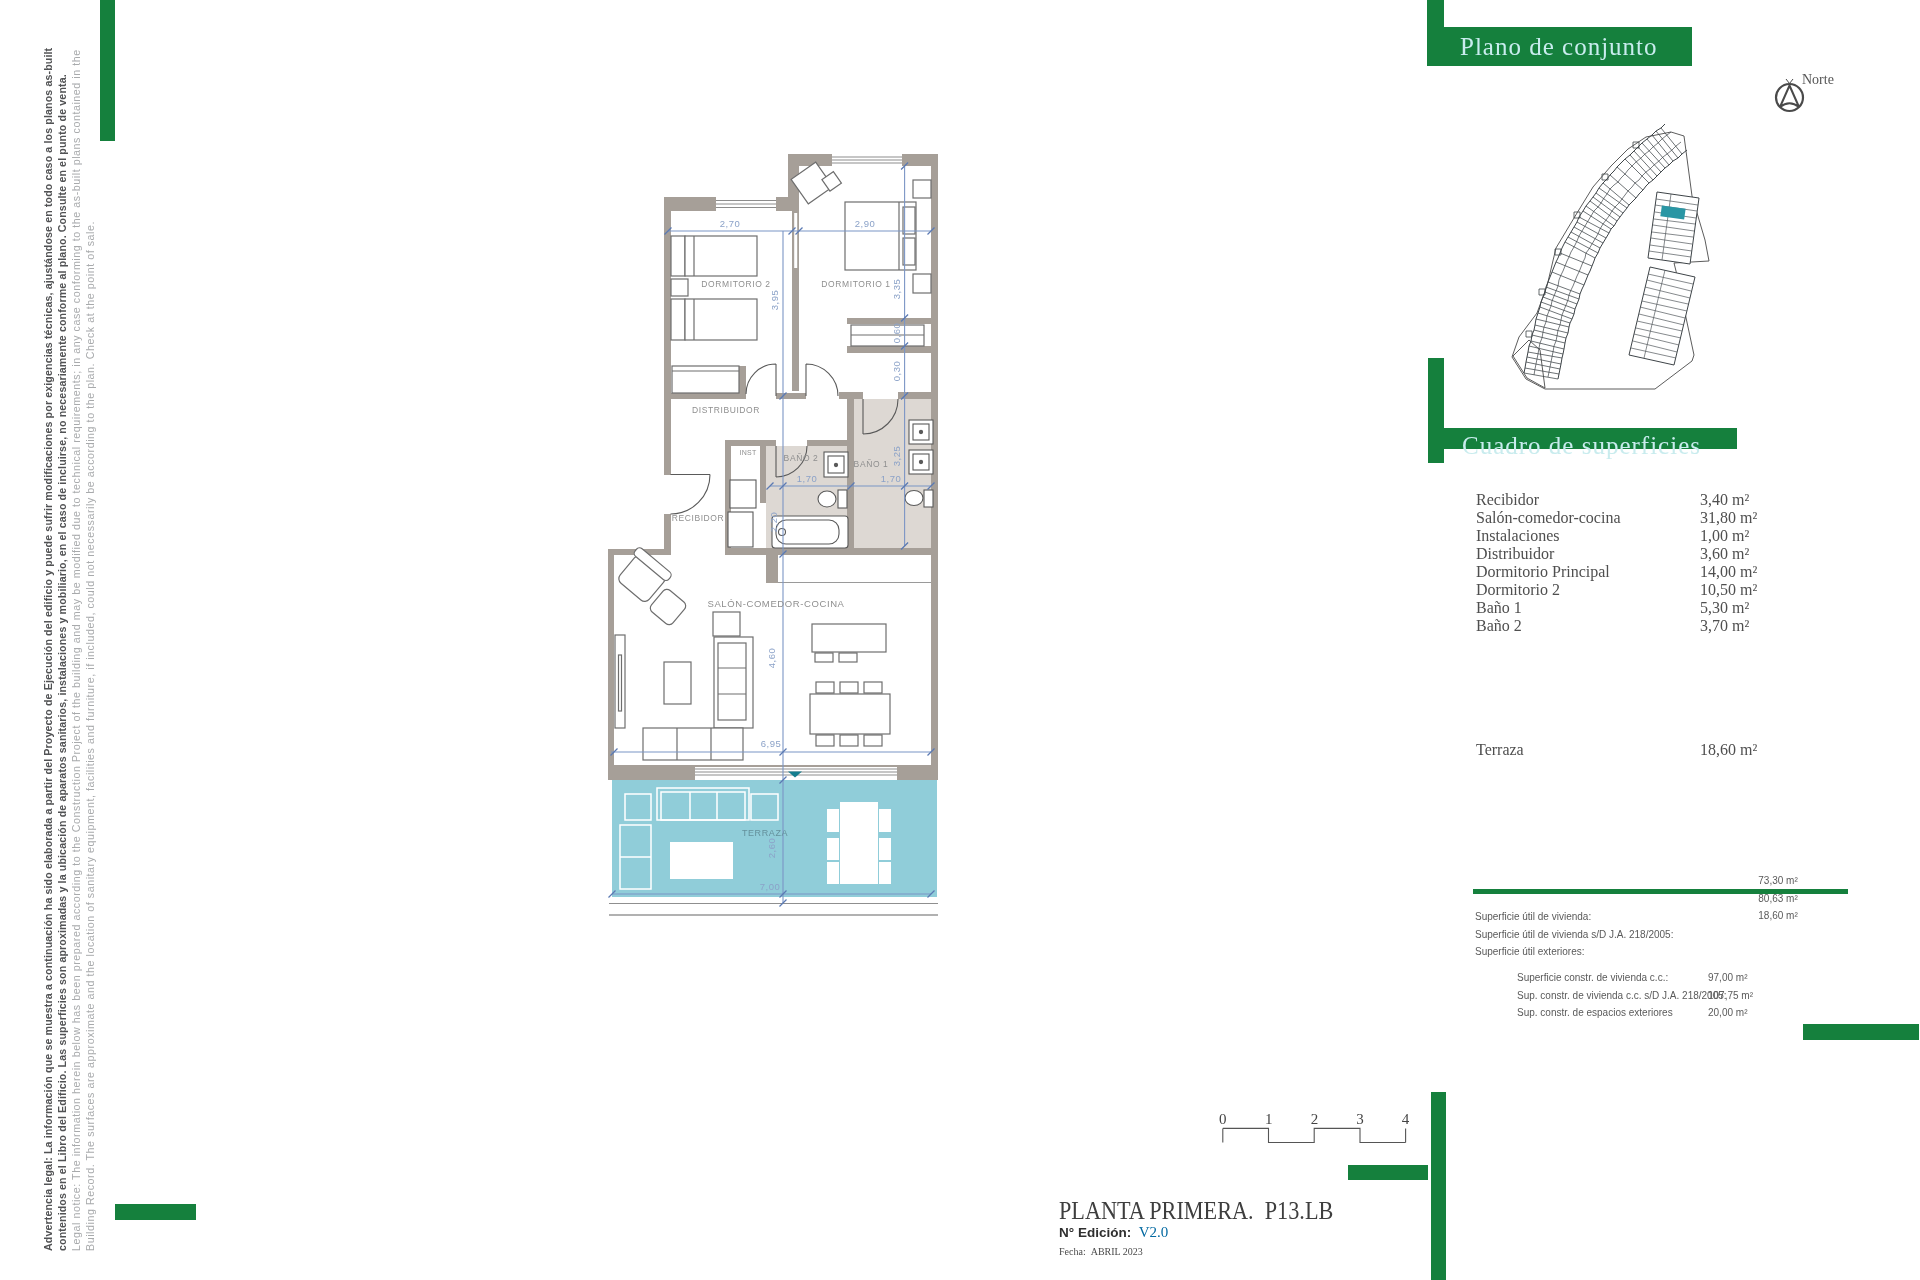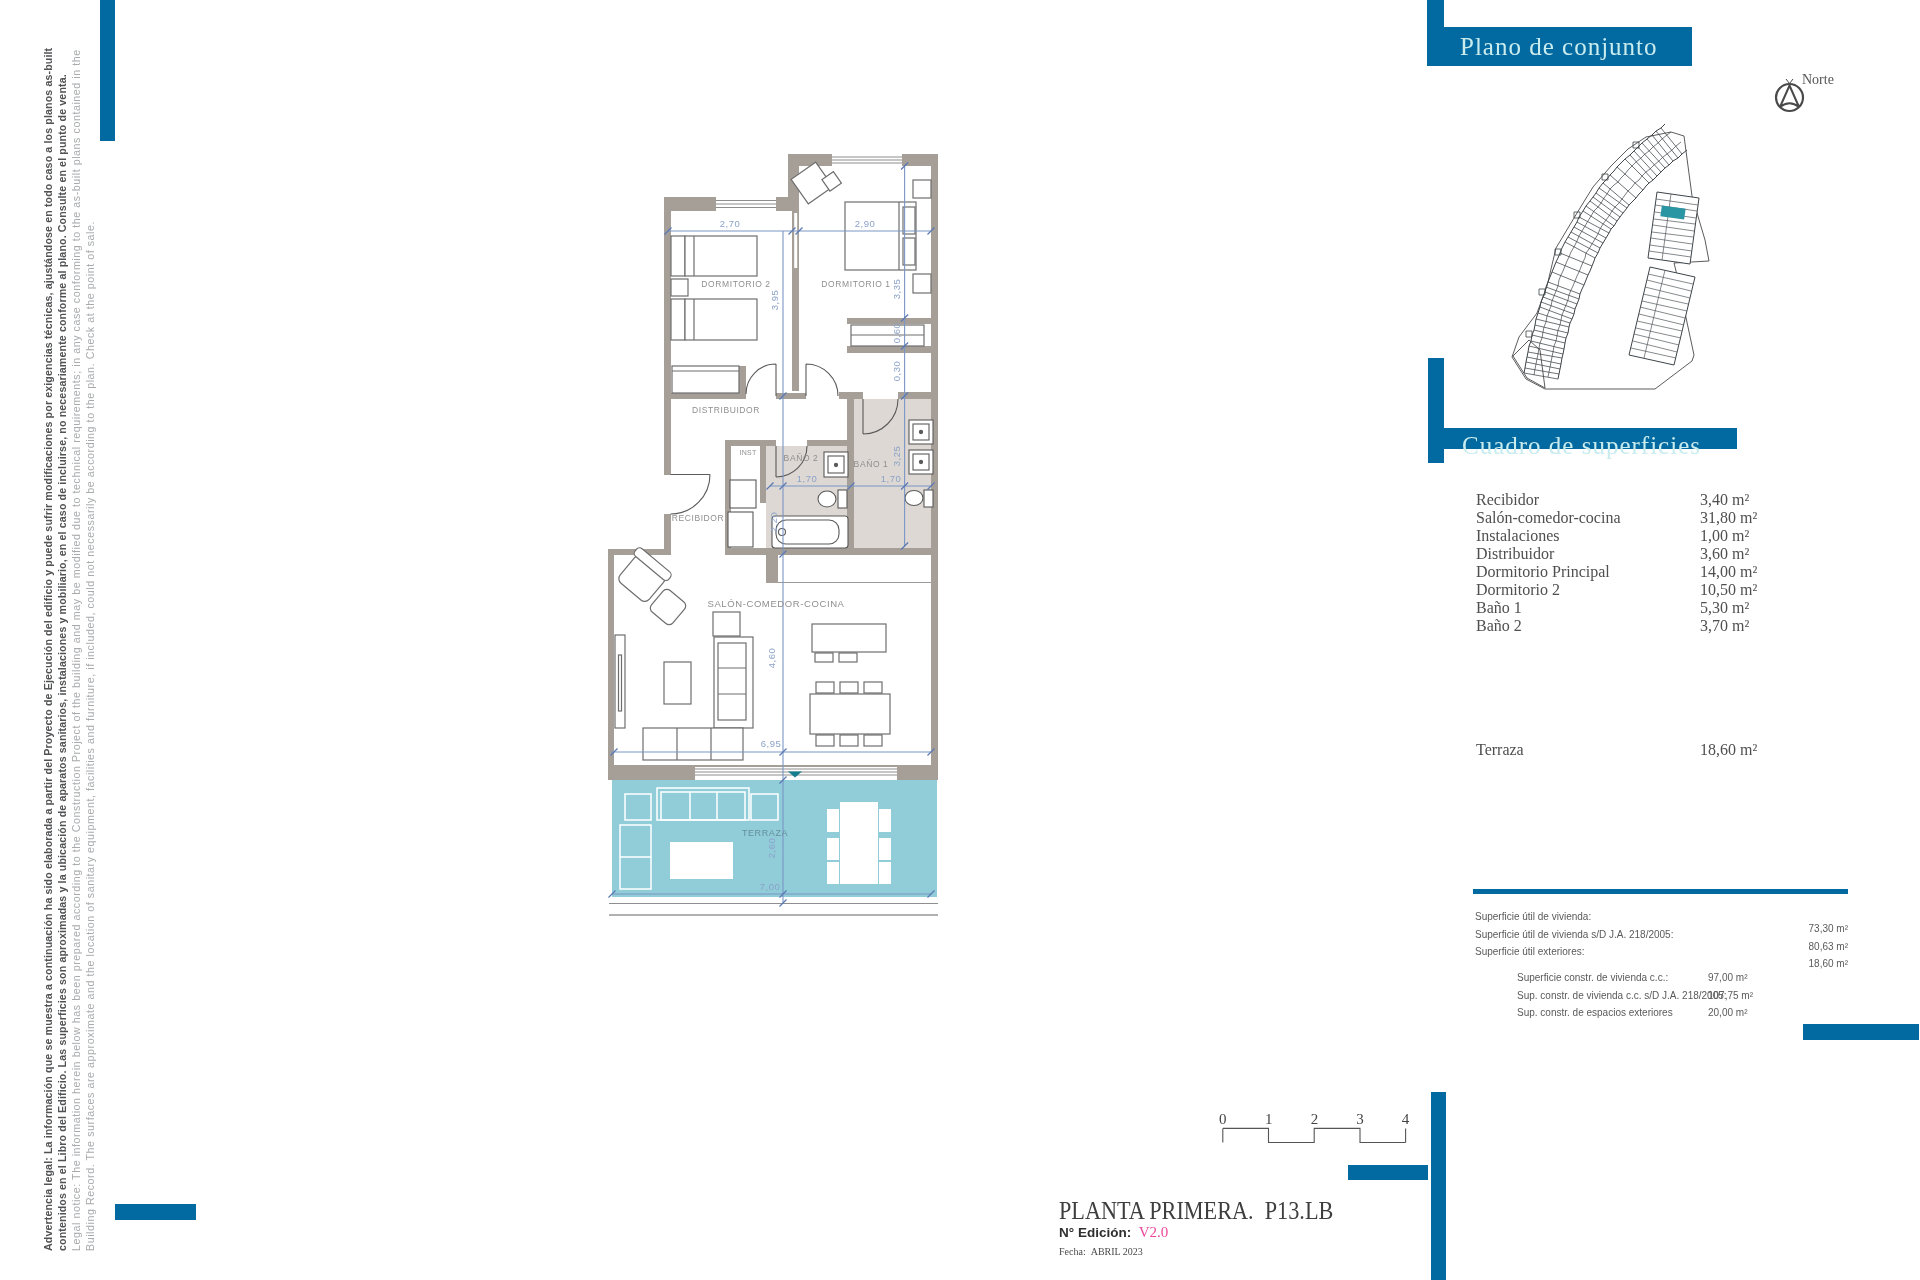--- a/index.html
+++ b/index.html
@@ -1,17 +1,17 @@
 <!DOCTYPE html>
 <html><head><meta charset="utf-8">
 <style>
 html,body{margin:0;padding:0;background:#fff;width:1920px;height:1280px;overflow:hidden}
 body{font-family:"Liberation Sans",sans-serif;position:relative}
 .abs{position:absolute}
-.teal{background:#0369a1}
+.teal{background:#15803d}
 .hdr{font-family:"Liberation Serif",serif;color:#c9ecee;font-size:25px;letter-spacing:1px}
 .trow{font-family:"Liberation Serif",serif;color:#4f4f4f;font-size:16px;line-height:18px;white-space:nowrap}
 .tval{text-align:left}
 .tot{font-size:10px;color:#5a5a5a;line-height:17.5px;white-space:nowrap}
 .leg{white-space:nowrap;transform:rotate(-90deg);transform-origin:0 0;font-size:10.7px;letter-spacing:0.1px}
 .leg.es{color:#515254;font-weight:bold}
 .leg.en{color:#a8aaac;letter-spacing:0.55px}
 </style></head>
 <body>
 
@@ -354,34 +354,34 @@
 
 <div class="abs trow" style="left:1476px;top:490.5px">Recibidor<br>Salón-comedor-cocina<br>Instalaciones<br>Distribuidor<br>Dormitorio Principal<br>Dormitorio 2<br>Baño 1<br>Baño 2</div>
 <div class="abs trow tval" style="left:1700px;top:490.5px;width:148px">3,40 m²<br>31,80 m²<br>1,00 m²<br>3,60 m²<br>14,00 m²<br>10,50 m²<br>5,30 m²<br>3,70 m²</div>
 
 <div class="abs trow" style="left:1476px;top:741px">Terraza</div>
 <div class="abs trow tval" style="left:1700px;top:741px;width:148px">18,60 m²</div>
 
 <div class="abs teal" style="left:1473px;top:889px;width:375px;height:5px"></div>
 
 <div class="abs tot" style="left:1475px;top:908px">Superficie útil de vivienda:<br>Superficie útil de vivienda s/D J.A. 218/2005:<br>Superficie útil exteriores:</div>
-<div class="abs tot tval" style="left:1708px;top:920px;width:140px;text-align:right">73,30 m²<br>80,63 m²<br>18,60 m²</div>
+<div class="abs tot tval" style="left:1708px;top:872px;width:140px;text-align:center">73,30 m²<br>80,63 m²<br>18,60 m²</div>
 
 <div class="abs tot" style="left:1517px;top:969px">Superficie constr. de vivienda c.c.:<br>Sup. constr. de vivienda c.c. s/D J.A. 218/2005:<br>Sup. constr. de espacios exteriores</div>
 <div class="abs tot tval" style="left:1708px;top:969px;width:140px;text-align:left">97,00 m²<br>107,75 m²<br>20,00 m²</div>
 
 <div class="abs teal" style="left:1803px;top:1024px;width:116px;height:16px"></div>
 
 <div class="abs teal" style="left:1431px;top:1092px;width:15px;height:188px"></div>
 
 <div class="abs teal" style="left:1348px;top:1165px;width:80px;height:15px"></div>
 
 <div class="abs" style="left:1059px;top:1196px;font-family:'Liberation Serif',serif;font-size:26px;color:#3e3e3e;white-space:nowrap;transform:scaleX(0.855);transform-origin:0 0">PLANTA PRIMERA.&nbsp;&nbsp;P13.LB</div>
 
-<div class="abs" style="left:1059px;top:1224px;font-size:13.5px;color:#2f2f2f;white-space:nowrap"><b>N° Edición:</b><span style="font-family:'Liberation Serif',serif;color:#ec4899;font-size:15px">&nbsp;&nbsp;V2.0</span></div>
+<div class="abs" style="left:1059px;top:1224px;font-size:13.5px;color:#2f2f2f;white-space:nowrap"><b>N° Edición:</b><span style="font-family:'Liberation Serif',serif;color:#0369a1;font-size:15px">&nbsp;&nbsp;V2.0</span></div>
 
 <div class="abs" style="left:1059px;top:1246px;font-family:'Liberation Serif',serif;font-size:10px;color:#4a4a4a;white-space:nowrap">Fecha:&nbsp;&nbsp;ABRIL 2023</div>
 
 <div class="abs leg es" style="left:42px;top:1251px">Advertencia legal: La información que se muestra a continuación ha sido elaborada a partir del Proyecto de Ejecución del edificio y puede sufrir modificaciones por exigencias técnicas, ajustándose en todo caso a los planos as-built</div>
 
 <div class="abs leg es" style="left:56px;top:1251px">contenidos en el Libro del Edificio. Las superficies son aproximadas y la ubicación de aparatos sanitarios, instalaciones y mobiliario, en el caso de incluirse, no necesariamente conforme al plano. Consulte en el punto de venta.</div>
 
 <div class="abs leg en" style="left:70px;top:1251px">Legal notice: The information herein below has been prepared according to the Construction Project of the building and may be modified due to technical requirements; in any case conforming to the as-built plans contained in the</div>
 
 <div class="abs leg en" style="left:84px;top:1251px">Building Record. The surfaces are approximate and the location of sanitary equipment, facilities and furniture, if included, could not necessarily be according to the plan. Check at the point of sale.</div>

